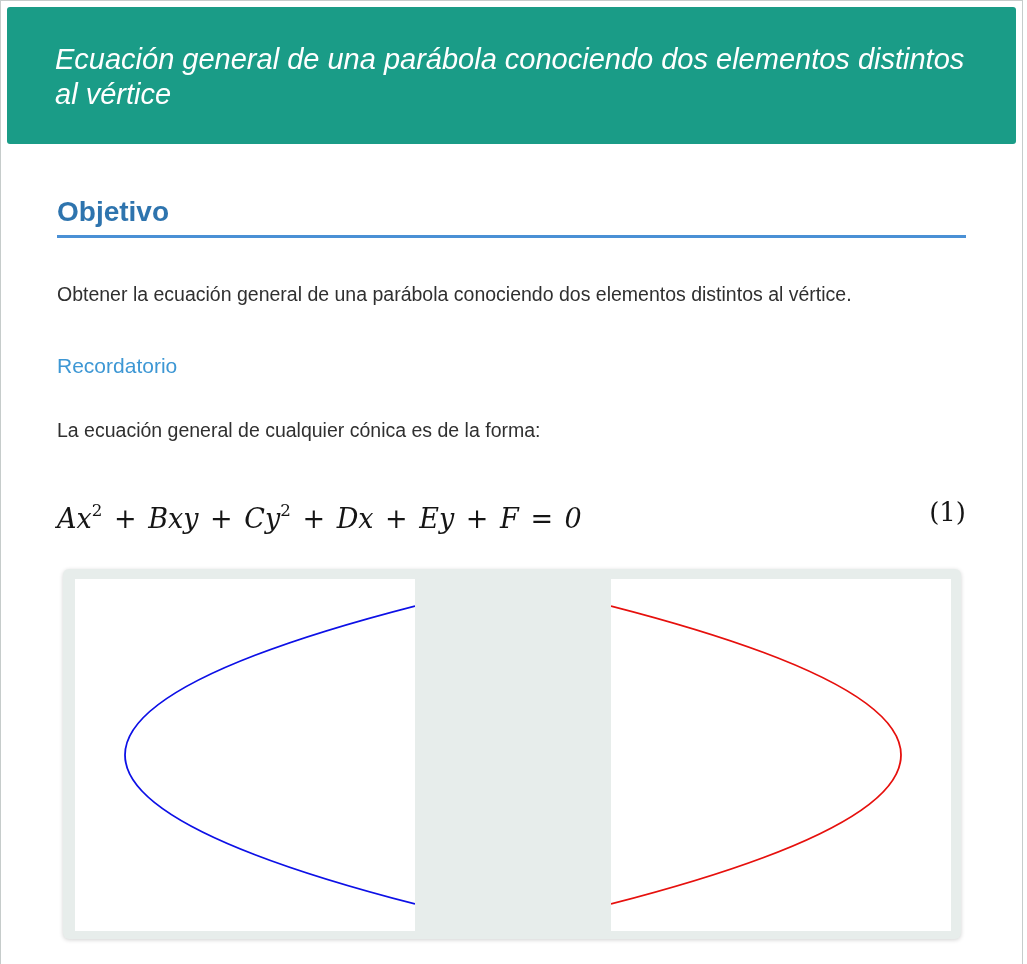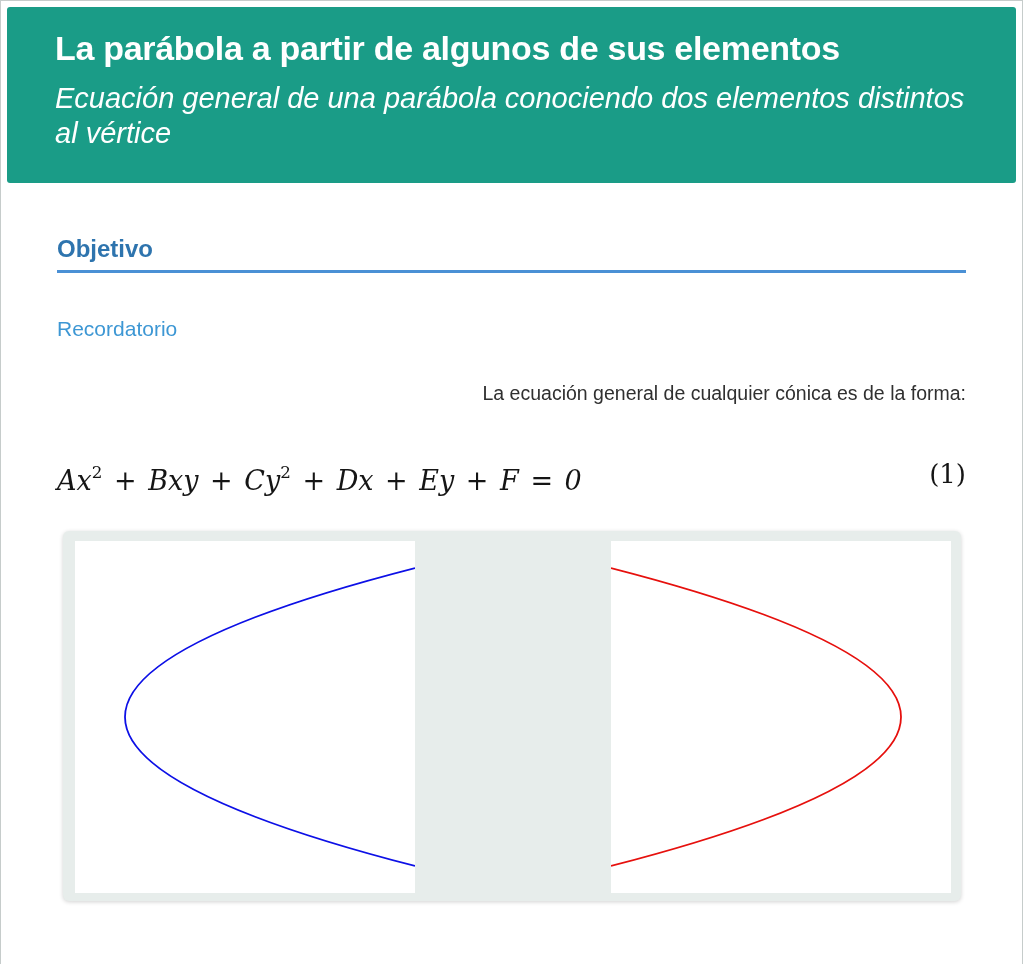--- a/index.html
+++ b/index.html
@@ -43,42 +43,42 @@
     font-style: italic;
     font-weight: 500;
     line-height: 1.2;
   }
   .content {
     padding: 0 50px;
     color: #303030;
   }
   .section-heading {
     margin: 52px 0 0;
-    font-size: 24px;
+    font-size: 28px;
     font-weight: bold;
     color: var(--heading-blue, #2e74ae);
   }
   .heading-rule {
     margin: 7px 0 0;
     border: none;
     border-top: 3px solid var(--rule-blue, #4a90d5);
   }
   .content p {
     font-size: 19.5px;
     line-height: 1.68;
     margin: 0;
   }
   .lead-text   { margin-top: 40px !important; }
   .sub-heading {
     margin: 44px 0 0;
     font-size: 21px;
     font-weight: normal;
     color: var(--subheading-blue, #3d97d4);
   }
-  .intro-text { margin-top: 36px !important; text-align: right; }
+  .intro-text { margin-top: 36px !important; }
   .equation-row {
     position: relative;
     margin-top: 44px;
     text-align: left;
     height: 42px;
     line-height: 42px;
   }
   .equation {
     font-family: "DejaVu Serif", serif;
     font-style: italic;
@@ -125,29 +125,29 @@
     background: #ffffff;
   }
   .plot-panel svg { display: block; }
 </style>
 </head>
 <body>
 
 <div class="page">
 
   <header class="banner">
-    <h1>La parábola a partir de algunos de sus elementos</h1>
     <p class="subtitle">Ecuación general de una parábola conociendo dos elementos distintos al vértice</p>
   </header>
 
   <main class="content">
 
     <h2 class="section-heading">Objetivo</h2>
     <hr class="heading-rule">
 
+    <p class="lead-text">Obtener la ecuación general de una parábola conociendo dos elementos distintos al vértice.</p>
 
     <h3 class="sub-heading">Recordatorio</h3>
 
     <p class="intro-text">La ecuación general de cualquier cónica es de la forma:</p>
 
     <div class="equation-row">
       <span class="equation">Ax<sup>2</sup> + Bxy + Cy<sup>2</sup> + Dx + Ey + F = 0</span>
       <span class="eq-number">(1)</span>
     </div>
 

